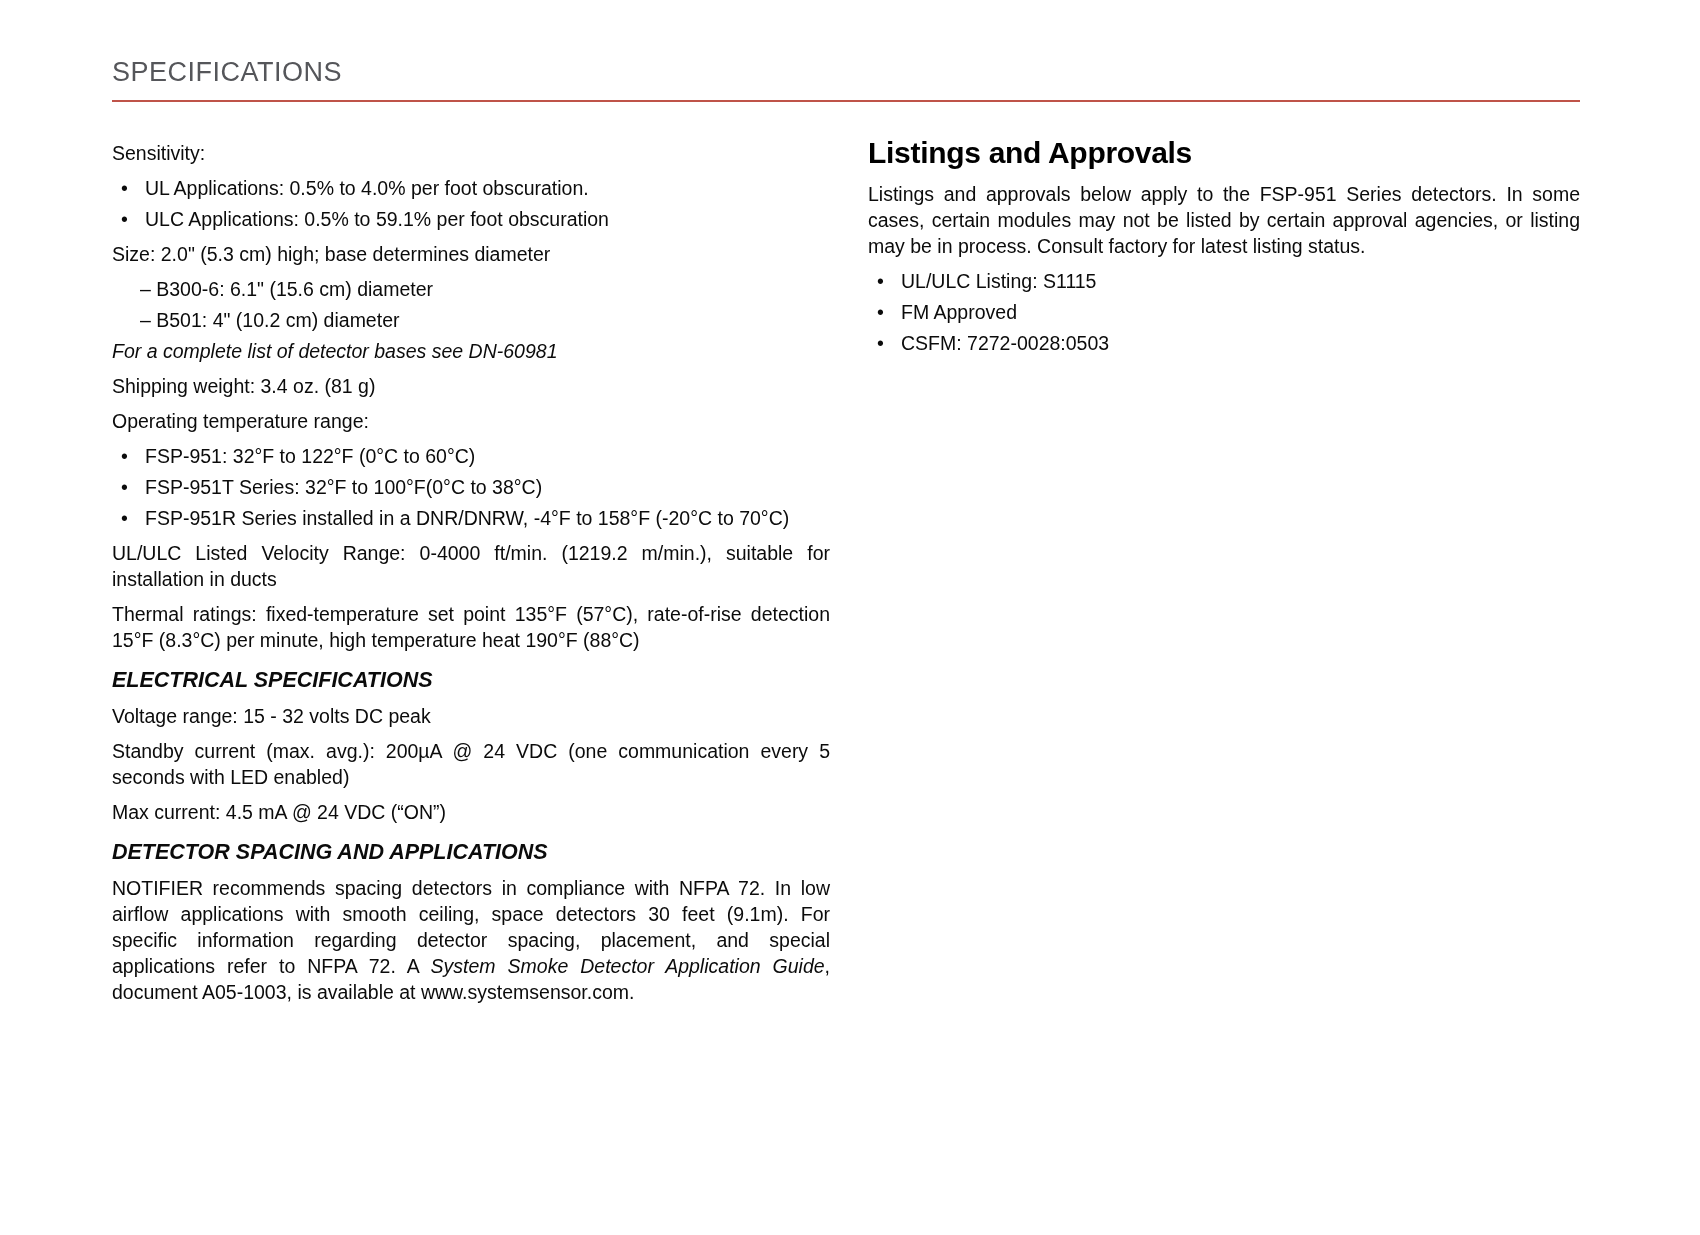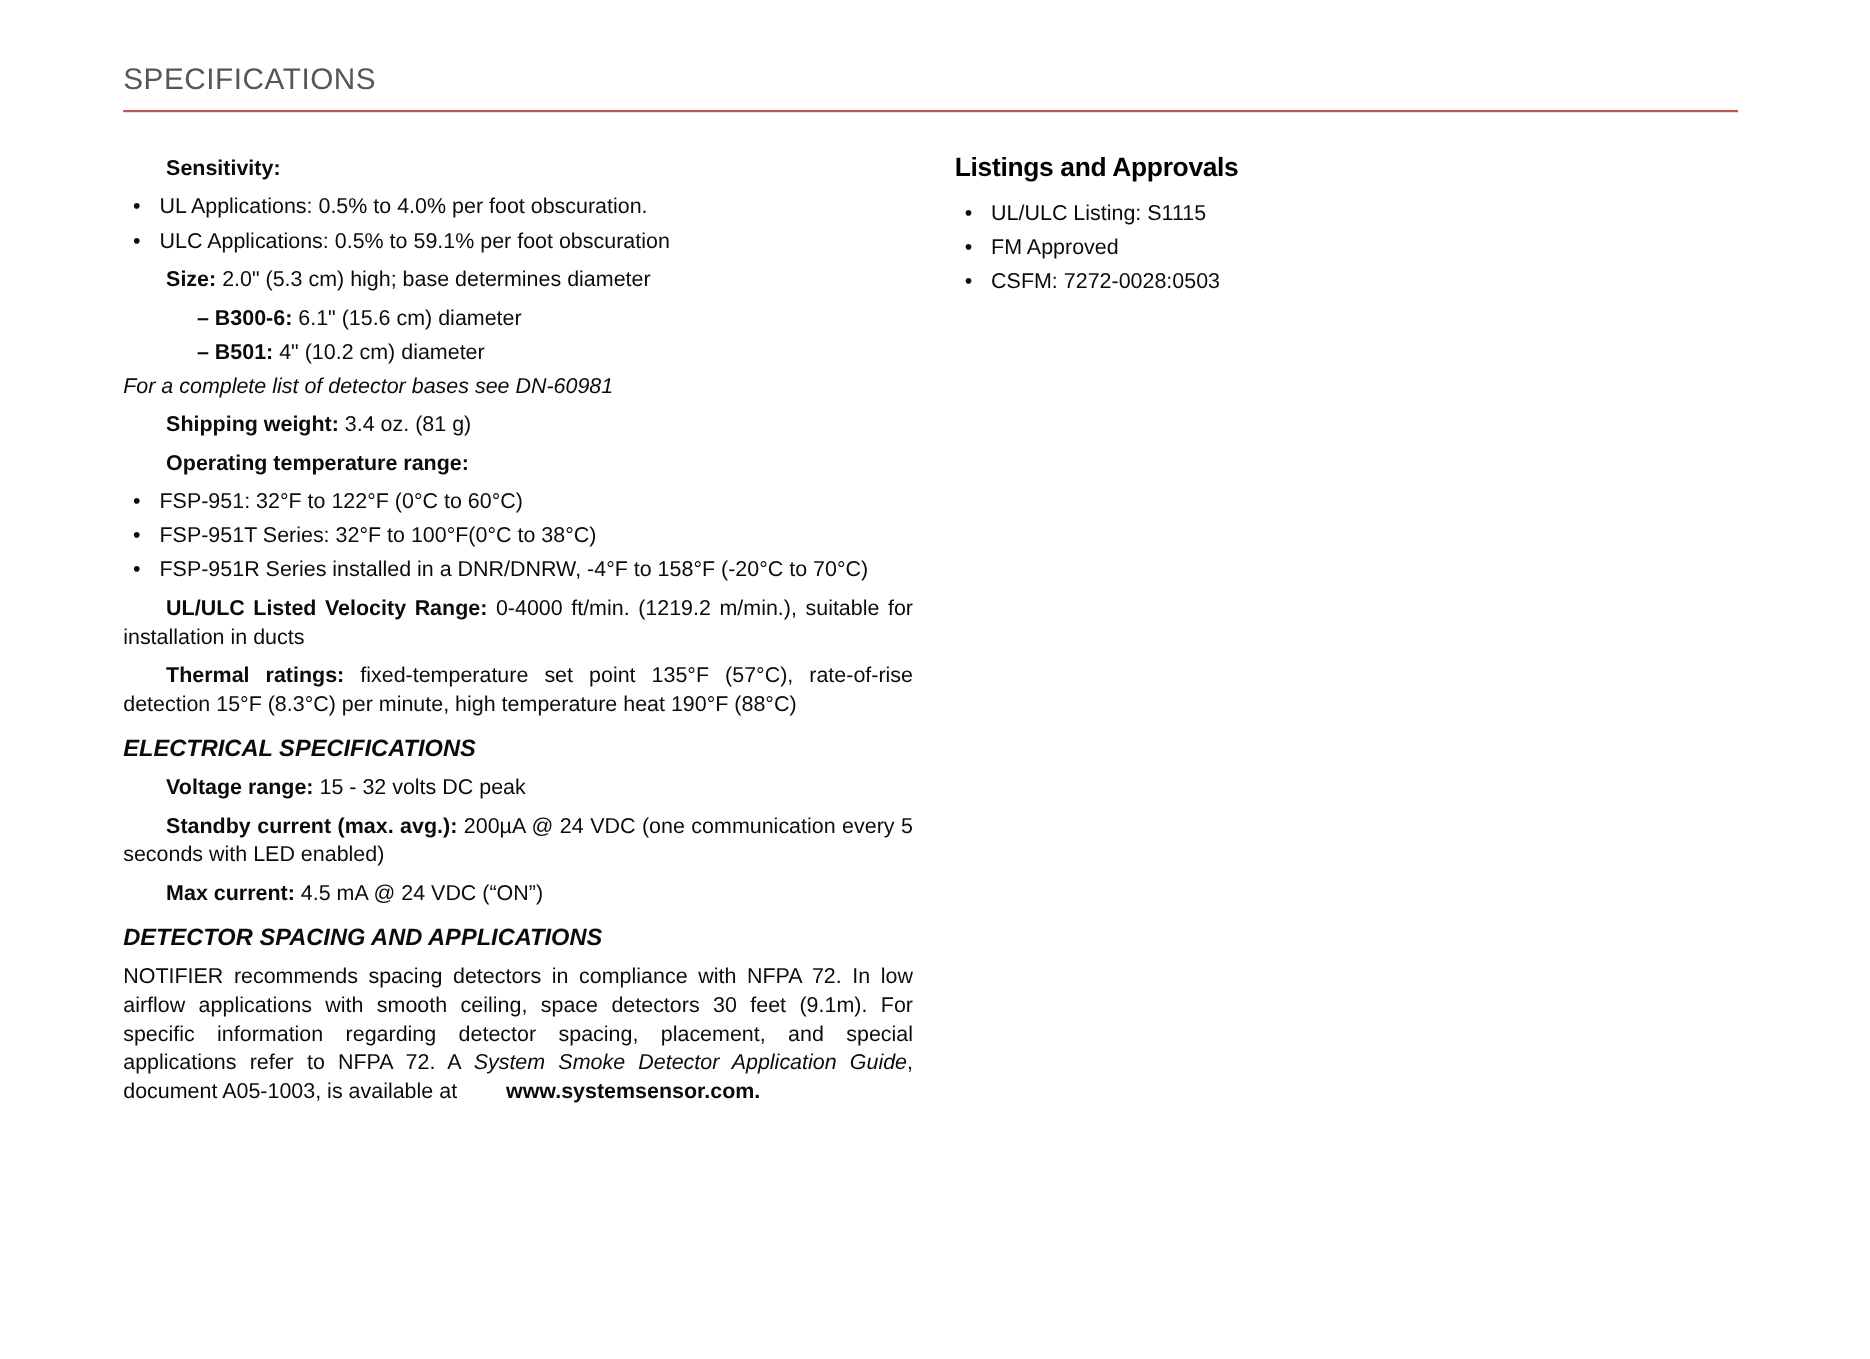--- a/index.html
+++ b/index.html
@@ -41,21 +41,21 @@
   .col-left  { width: 718px; }
   .col-right { width: 712px; }
 
   .spec, .label-line {
     font-size: 19.5px;
     line-height: 26px;
     margin: 0 0 9px 0;
   }
   .justify { text-align: justify; }
   .italic  { font-style: italic; }
-  b { font-weight: 700; margin-left: 39px; }
+  b { font-weight: 400; }
 
   ul.bullets {
     list-style: none;
     margin: 4px 0 9px 0;
     padding: 0;
     font-size: 19.5px;
     line-height: 26px;
   }
   ul.bullets li {
     position: relative;
@@ -75,21 +75,21 @@
     margin: 5px 0;
   }
   .subsection {
     font-size: 21.5px;
     line-height: 26px;
     font-weight: 700;
     font-style: italic;
     margin: 14px 0 10px 0;
   }
   .listings-heading {
-    font-size: 24px;
+    font-size: 30px;
     line-height: 33px;
     font-weight: 700;
     letter-spacing: -0.3px;
     margin: -4px 0 12px 0;
     color: #000;
   }
 </style>
 </head>
 <body>
 
@@ -140,20 +140,21 @@
       <h3 class="subsection">DETECTOR SPACING AND APPLICATIONS</h3>
 
       <p class="spec justify"><span>NOTIFIER recommends spacing detectors in compliance with NFPA 72. In low airflow applications with smooth ceiling, space detectors 30 feet (9.1m). For specific information regarding detector spacing, placement, and special applications refer to NFPA 72. A </span><i>System Smoke Detector Application Guide</i><span>, document A05-1003, is available at </span><b>www.systemsensor.com.</b></p>
 
     </div>
 
     <div class="col-right">
 
       <h2 class="listings-heading">Listings and Approvals</h2>
 
+      <p class="spec justify">Listings and approvals below apply to the FSP-951 Series detectors. In some cases, certain modules may not be listed by certain approval agencies, or listing may be in process. Consult factory for latest listing status.</p>
 
       <ul class="bullets">
         <li>UL/ULC Listing: S1115</li>
         <li>FM Approved</li>
         <li>CSFM: 7272-0028:0503</li>
       </ul>
 
     </div>
 
   </div>

